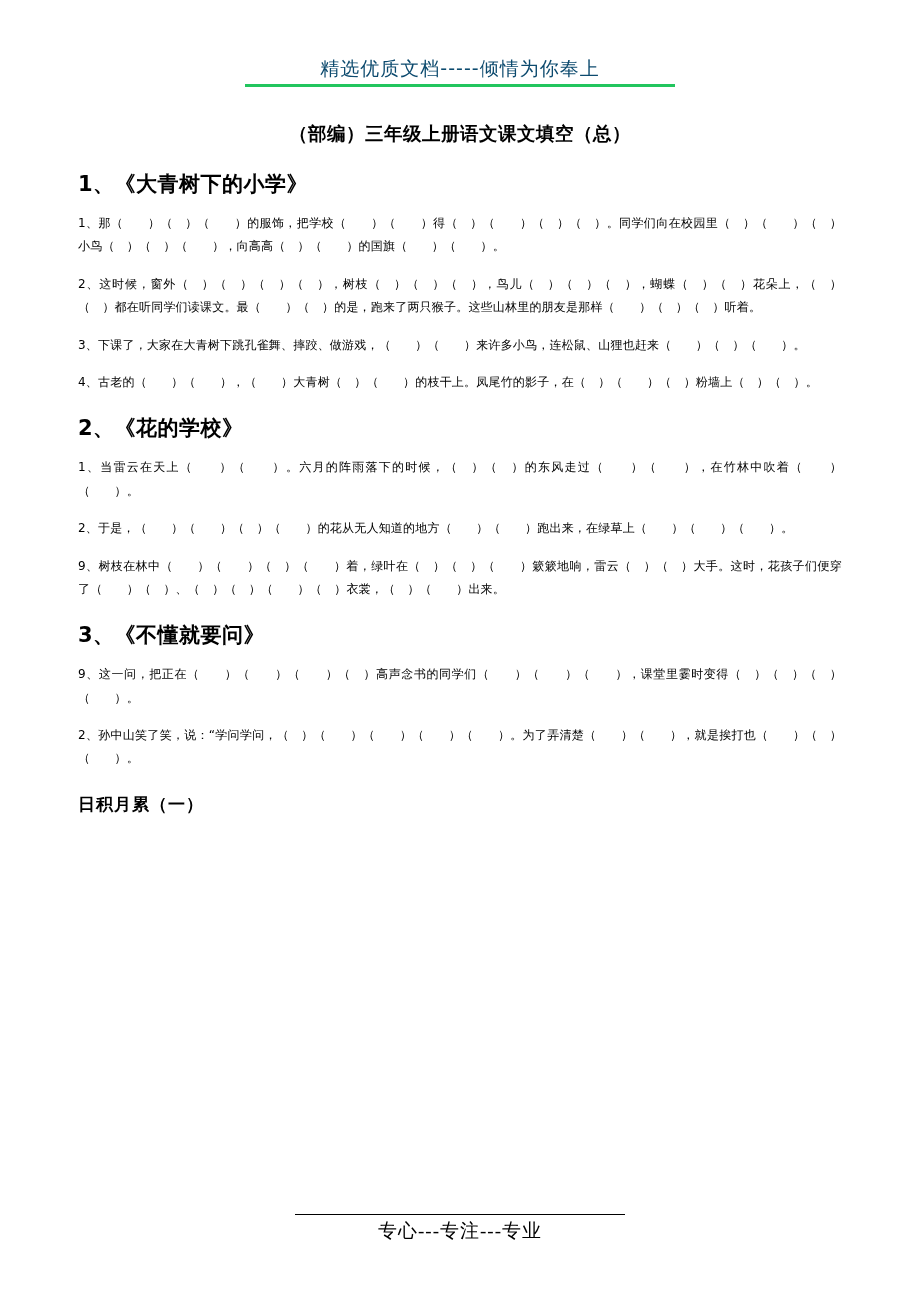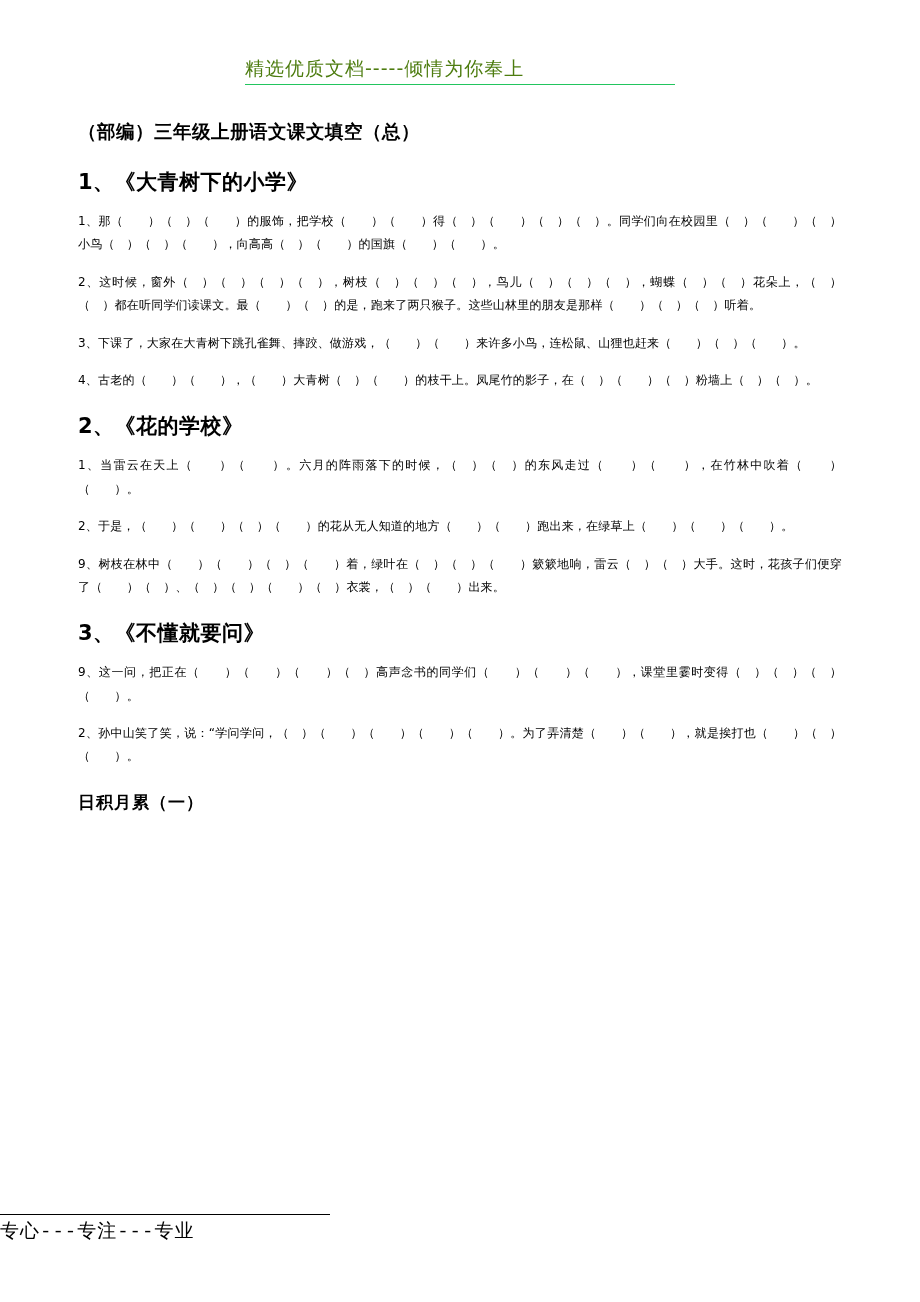--- a/index.html
+++ b/index.html
@@ -16,32 +16,32 @@
     overflow: hidden;
   }
   .page {
     width: 920px;
     height: 1302px;
     box-sizing: border-box;
     padding: 48px 78px 40px 78px;
     position: relative;
   }
   .header-banner {
-    text-align: left;
+    text-align: center;
     font-size: 19px;
     letter-spacing: 1px;
-    color: #4d7c0f;
+    color: #0c4a6e;
     padding-bottom: 2px;
-    border-bottom: 1px solid #22c55e;
+    border-bottom: 3px solid #22c55e;
     width: 430px;
     margin: 8px auto 0 auto;
     font-family: "DejaVu Sans", "Liberation Sans", sans-serif;
   }
   .doc-title {
-    text-align: left;
+    text-align: center;
     font-size: 18.5px;
     font-weight: bold;
     margin-top: 34px;
     margin-bottom: 24px;
     font-family: "DejaVu Sans", "Liberation Sans", sans-serif;
     letter-spacing: 0.5px;
   }
   .section-heading {
     font-size: 21px;
     font-weight: bold;
@@ -63,23 +63,24 @@
     font-weight: bold;
     margin: 22px 0 8px 0;
     font-family: "DejaVu Sans", "Liberation Sans", sans-serif;
     letter-spacing: 1px;
   }
   .footer-banner {
     position: absolute;
     left: 0;
     right: 0;
     bottom: 58px;
+    text-align: center;
     font-size: 19px;
     letter-spacing: 1px;
-    font-family: Liberation Mono, monospace;
+    font-family: Liberation Serif, serif;
   }
   .footer-inner {
     display: inline-block;
     border-top: 1px solid #000;
     padding-top: 3px;
     width: 330px;
   }
 </style>
 </head>
 <body>

